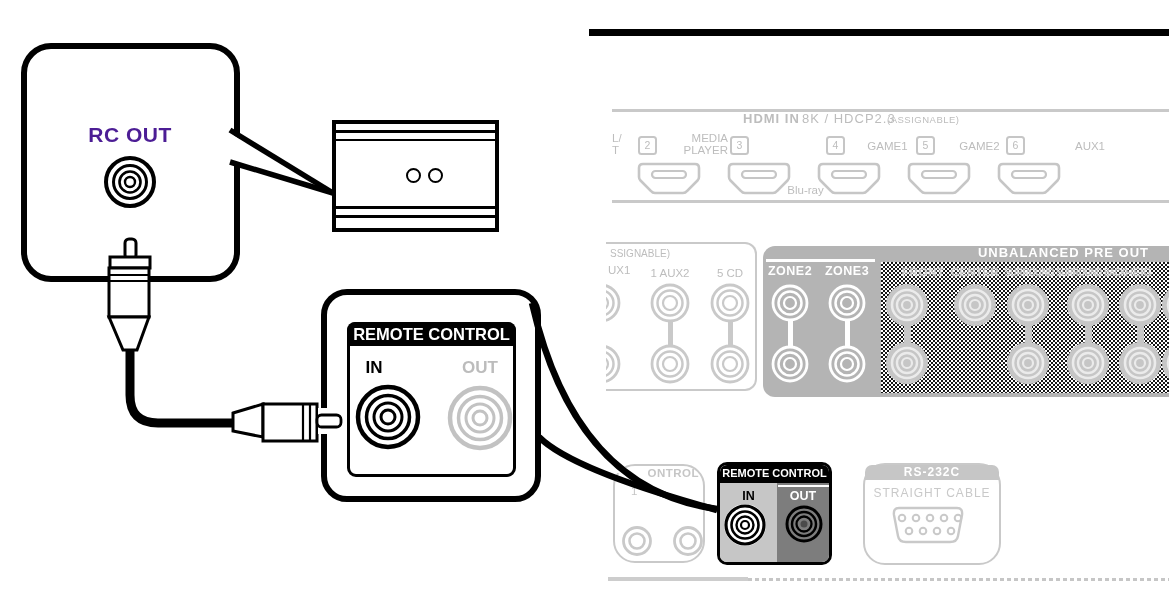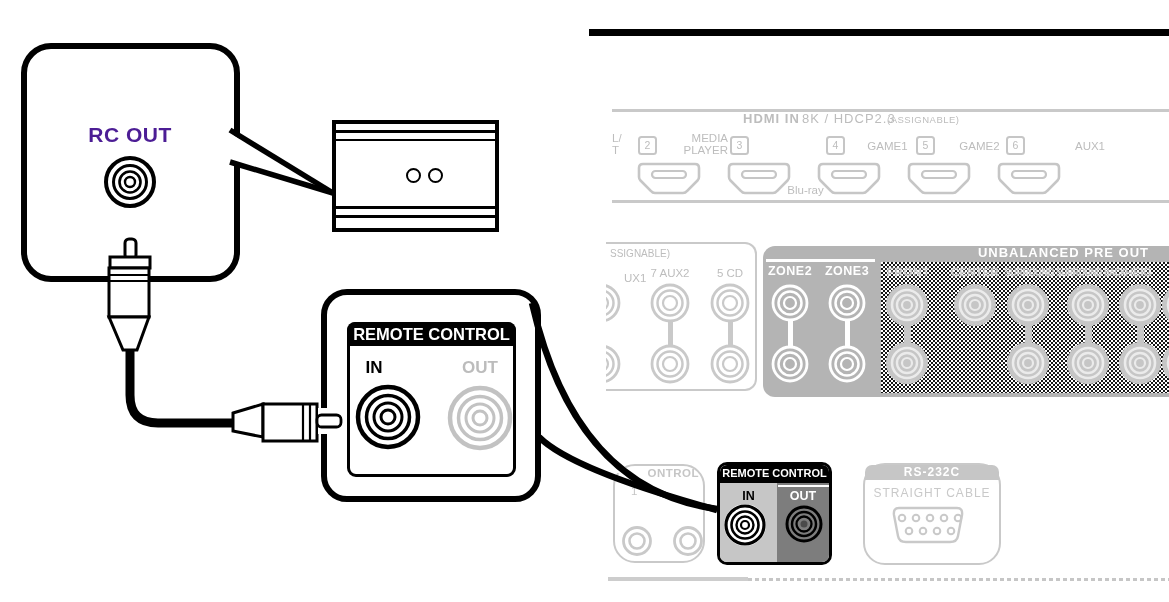--- a/index.html
+++ b/index.html
@@ -168,22 +168,22 @@
       <rect x="16" y="9" width="34" height="7" rx="3.5" fill="none" stroke="#c6c6c6" stroke-width="2.2"></rect>
     </svg>
     <svg class="abs" style="left:407px;top:162px;" width="66" height="34">
       <path d="M7,2 H59 Q63,2 63,6 V15 Q63,17 61.5,18.5 L51,29 Q49.5,31 47,31 H19 Q16.5,31 15,29 L4.5,18.5 Q3,17 3,15 V6 Q3,2 7,2 Z" fill="none" stroke="#c6c6c6" stroke-width="2.6"></path>
       <rect x="16" y="9" width="34" height="7" rx="3.5" fill="none" stroke="#c6c6c6" stroke-width="2.2"></rect>
     </svg>
     <div class="abs gline" style="left:23px;top:200px;width:557px;"></div>
 
     <div class="abs analogbox"></div>
     <div class="abs mt" style="left:21px;top:248px;font-size:10px;">SSIGNABLE)</div>
-    <div class="abs lab" style="left:19px;top:272px;margin-left:16px;">UX1</div>
-    <div class="abs lab ctr" style="left:58px;top:267px;width:46px;">7 AUX2</div>
+    <div class="abs lab" style="left:19px;top:264px;">UX1</div>
+    <div class="abs lab ctr" style="left:58px;top:267px;width:46px;">1 AUX2</div>
     <div class="abs lab ctr" style="left:118px;top:267px;width:46px;">5 CD</div>
 
     <svg class="abs" style="left:-9px;top:282px;" width="42" height="42">
       <g fill="none" stroke="#c9c9c9">
           <circle cx="21" cy="21" r="18" stroke-width="2.8"></circle>
           <circle cx="21" cy="21" r="12.5" stroke-width="2.5"></circle>
           <circle cx="21" cy="21" r="7" stroke-width="2.2"></circle>
         </g>
       </svg>
     <svg class="abs" style="left:-9px;top:343px;" width="42" height="42">
@@ -255,21 +255,21 @@
           <circle cx="20" cy="20" r="17" stroke-width="2.8"></circle>
           <circle cx="20" cy="20" r="11.5" stroke-width="2.5"></circle>
           <circle cx="20" cy="20" r="6" stroke-width="2.2"></circle>
         </g>
       </svg>
     <div class="abs" style="left:198.5px;top:321px;width:5px;height:26px;background:#fff;"></div>
     <div class="abs" style="left:255.5px;top:321px;width:5px;height:26px;background:#fff;"></div>
 
     <div class="abs ptitle rgt" style="left:380px;top:245px;width:180px;">UNBALANCED PRE OUT</div>
     <div class="abs checker"></div>
-    <div class="abs pout ctr" style="left:287px;top:266px;width:65px;letter-spacing:1px;">FRONT</div>
+    <div class="abs pout ctr" style="left:313px;top:266px;width:40px;letter-spacing:1px;">FRONT</div>
     <div class="abs pout ctr" style="left:362px;top:266px;width:48px;letter-spacing:.5px;">CENTER</div>
     <div class="abs pout ctr" style="left:409px;top:266px;width:60px;transform:scaleX(.78);">SURROUND</div>
     <div class="abs pout ctr" style="left:455px;top:266px;width:88px;transform:scaleX(.72);">SURROUND BACK</div>
     <div class="abs pout" style="left:536px;top:266px;">HEIG</div>
 
     <div class="abs" style="left:314.5px;top:324px;width:7px;height:20px;background:#c6c6c6;"></div>
     <div class="abs" style="left:435.5px;top:324px;width:7px;height:20px;background:#c6c6c6;"></div>
     <div class="abs" style="left:495.5px;top:324px;width:7px;height:20px;background:#c6c6c6;"></div>
     <div class="abs" style="left:547.5px;top:324px;width:7px;height:20px;background:#c6c6c6;"></div>
 

